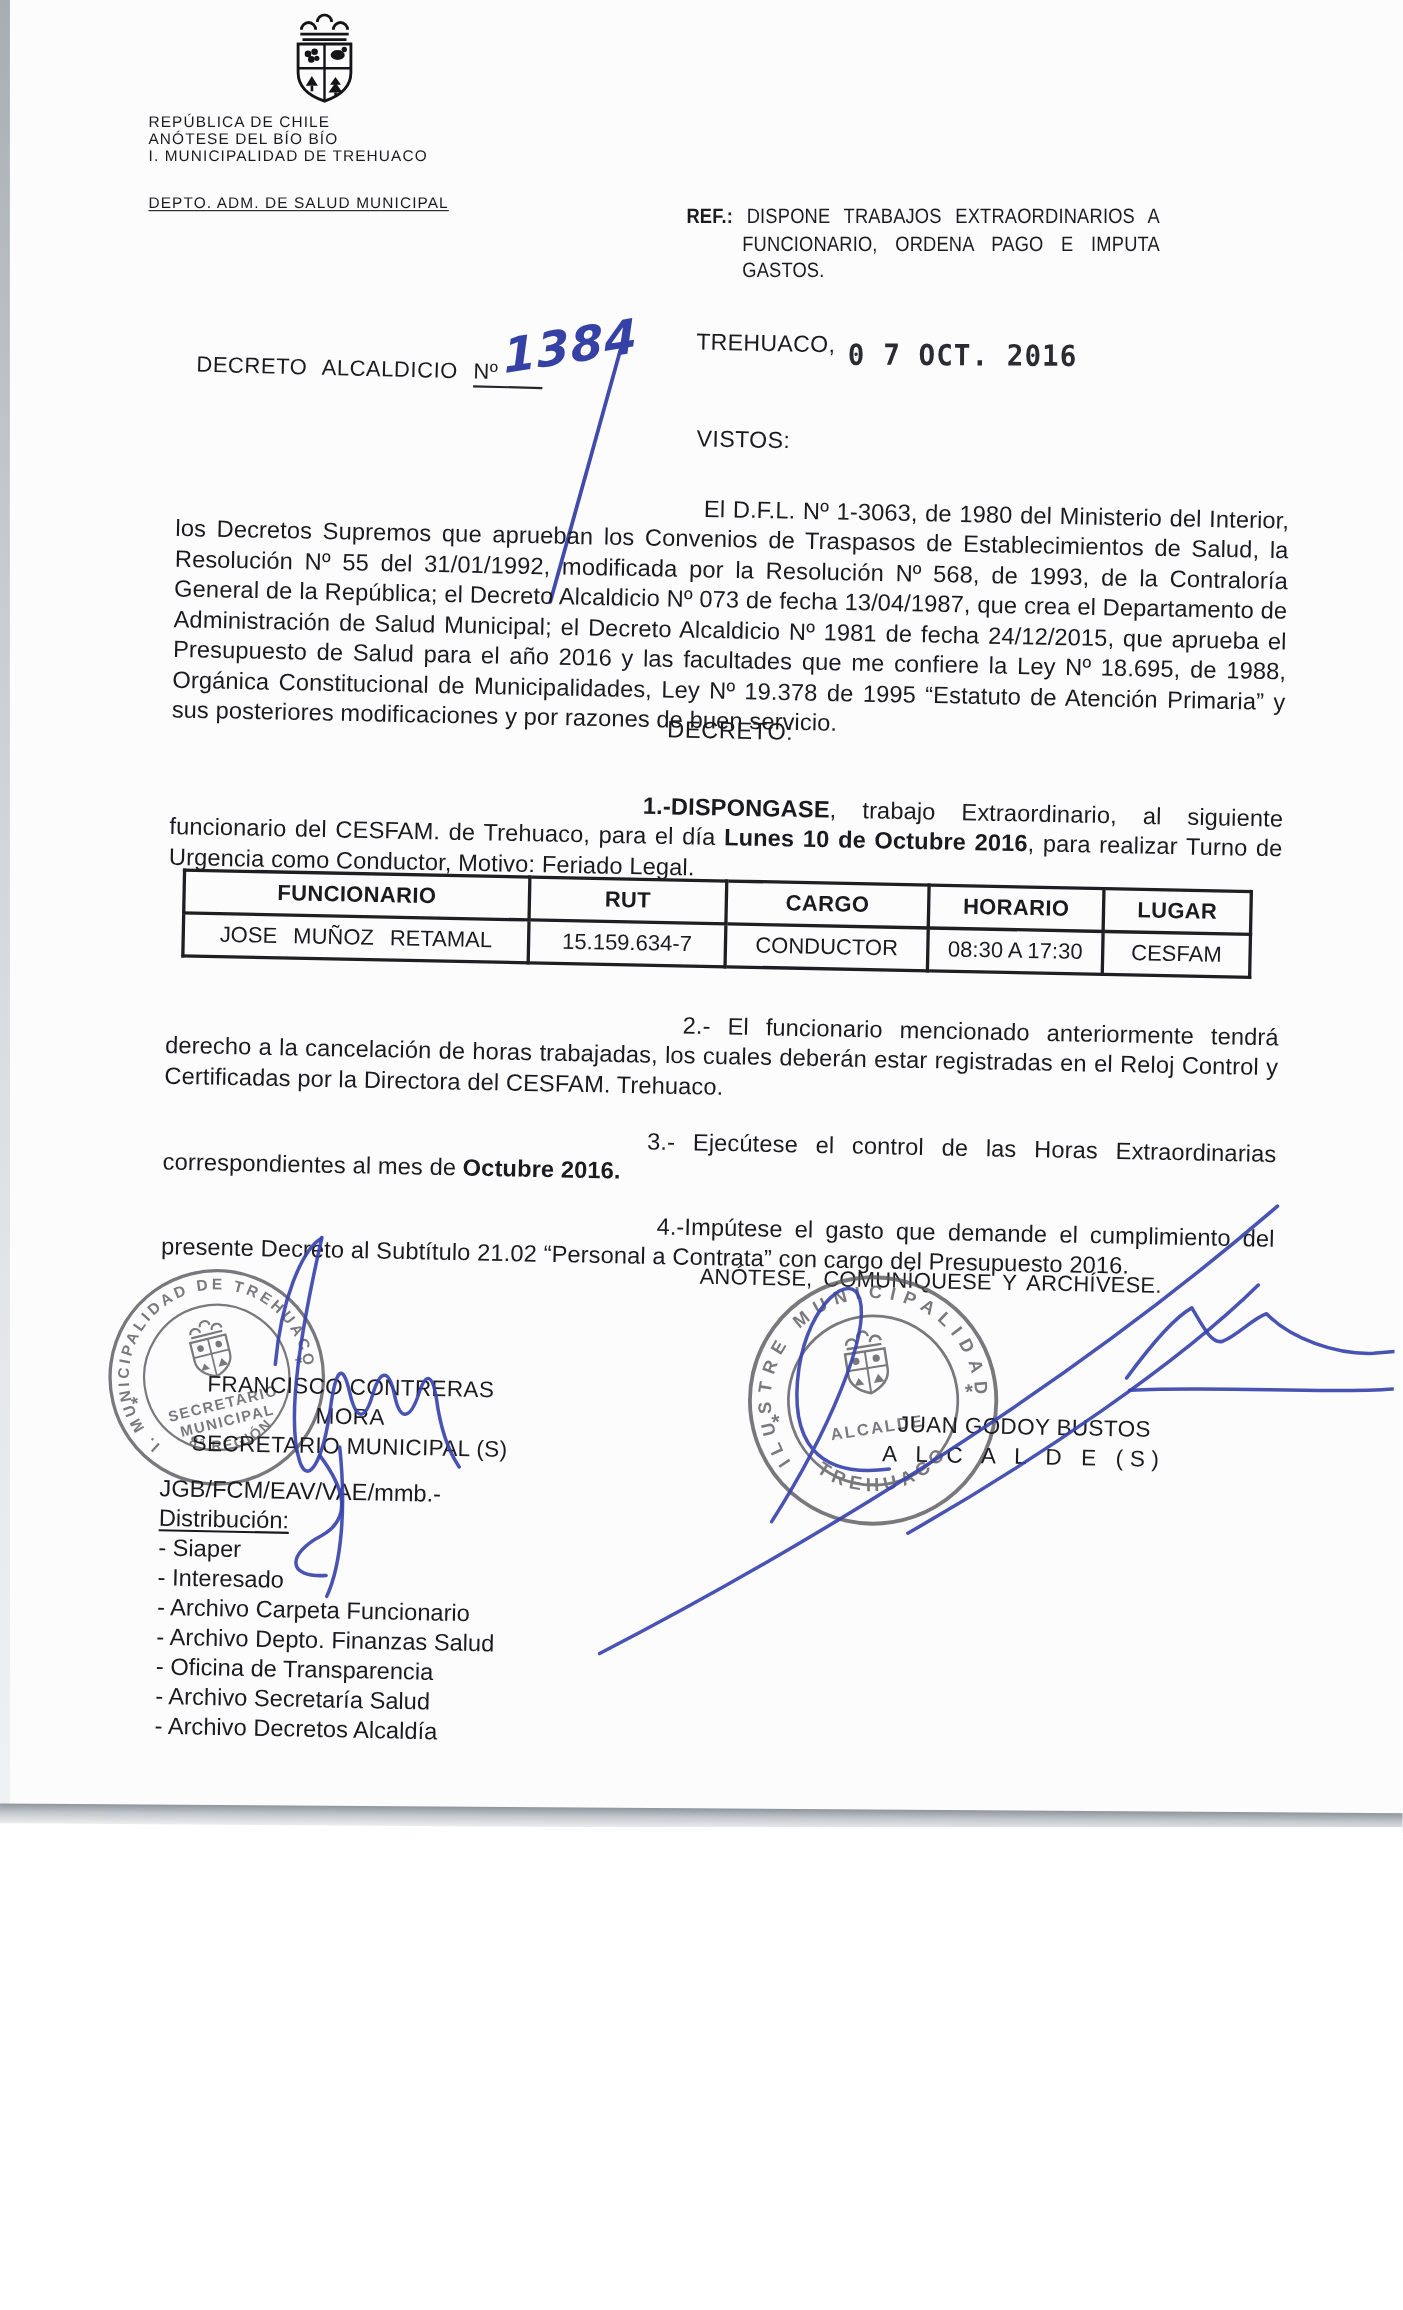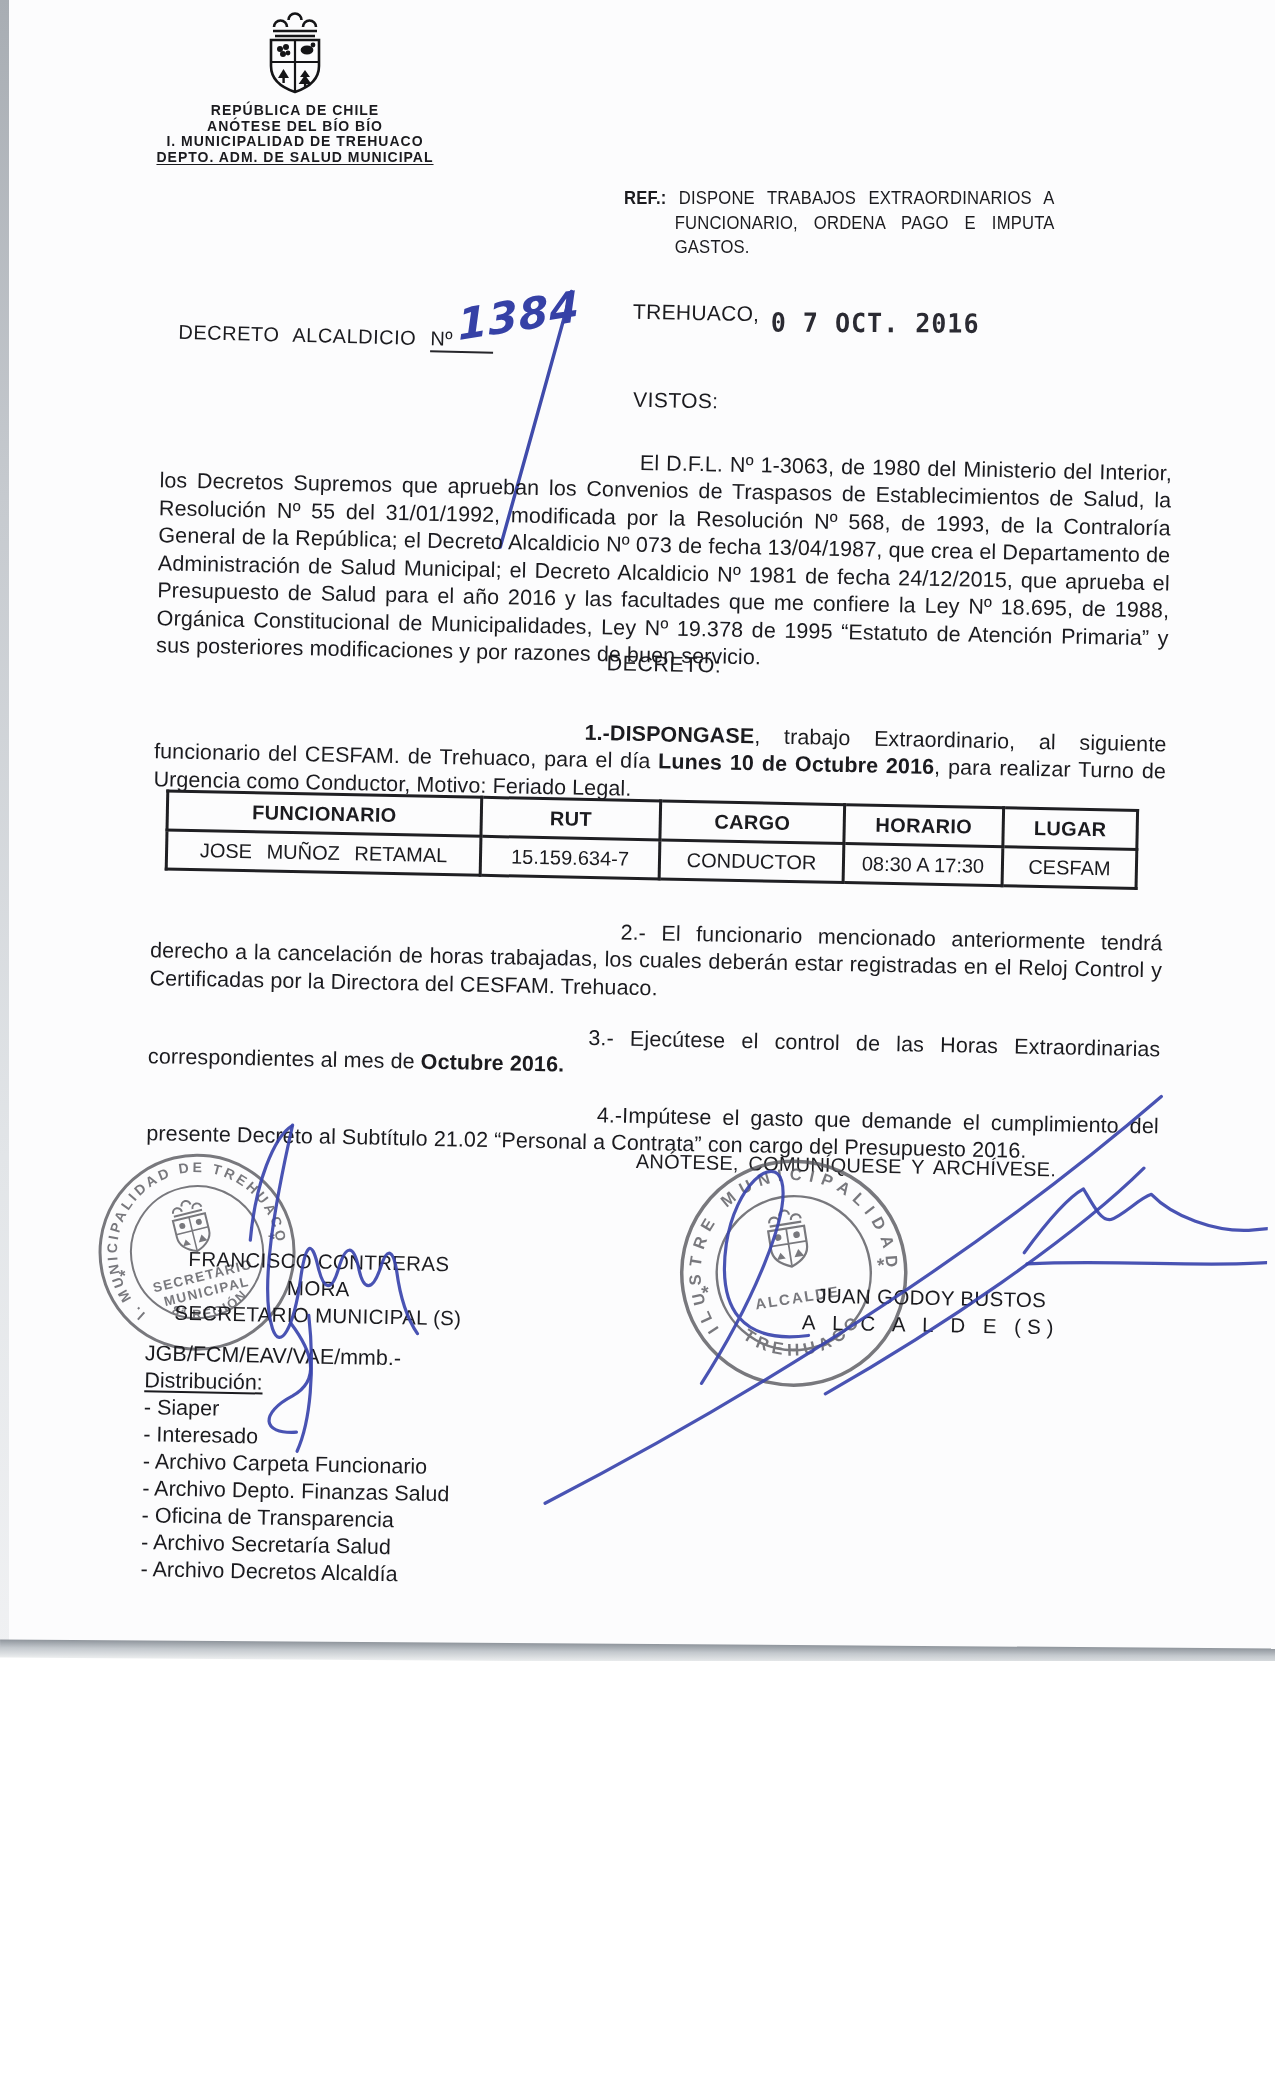--- a/index.html
+++ b/index.html
@@ -6,25 +6,25 @@
   body{width:1275px;height:2100px;position:relative;overflow:hidden;
        font-family:"Liberation Sans",sans-serif;color:#1b1b1f;}
   .canvas{position:absolute;top:0;left:0;width:1275px;height:2100px;background:#fff;}
   .paper{position:absolute;top:0;left:0;width:1275px;height:1652px;background:#fcfcfd;}
   .edge-left{position:absolute;left:0;top:0;width:9px;height:1652px;
      background:linear-gradient(180deg,#a8adb3 0%,#c6cacf 30%,#e2e5e8 70%,#f0f1f3 100%);}
   .edge-bottom{position:absolute;left:0;top:1644px;width:1280px;height:18px;
      background:linear-gradient(180deg,#8f959c 0%,#c3c8cd 45%,#eceeef 100%);transform:rotate(0.4deg);}
   .below{position:absolute;left:0;top:1661px;width:1275px;height:439px;background:#fff;}
 
-  .letterhead{position:absolute;top:12px;left:135px;width:320px;text-align:center;
-     font-weight:700;font-size:14px;line-height:15.5px;letter-spacing:1px;}
+  .letterhead{position:absolute;top:12px;left:135px;width:320px;text-align:left;
+     font-weight:400;font-size:14px;line-height:15.5px;letter-spacing:1px;}
   .letterhead .arms{display:block;margin:0 auto 3px auto;}
   .lh-line{white-space:nowrap;}
-  .lh-dept{text-decoration:underline;text-underline-offset:2px;}
+  .lh-dept{text-decoration:underline;text-underline-offset:2px;margin-top:27px;}
 
   .ref-block{position:absolute;top:186px;left:624px;width:434px;font-size:19px;line-height:24.5px;
      text-align:justify;padding-left:58px;text-indent:-58px;letter-spacing:0.2px;
      transform:scaleX(0.875);transform-origin:0 0;}
 
   .tilt{position:absolute;left:0;top:0;width:1275px;height:1652px;
         transform:rotate(1.15deg);transform-origin:640px 860px;}
 
   .place{position:absolute;top:300px;left:622px;font-size:21px;letter-spacing:0.3px;}
   .date-stamp{position:absolute;top:304px;left:760px;font-family:"DejaVu Sans Mono",monospace;

